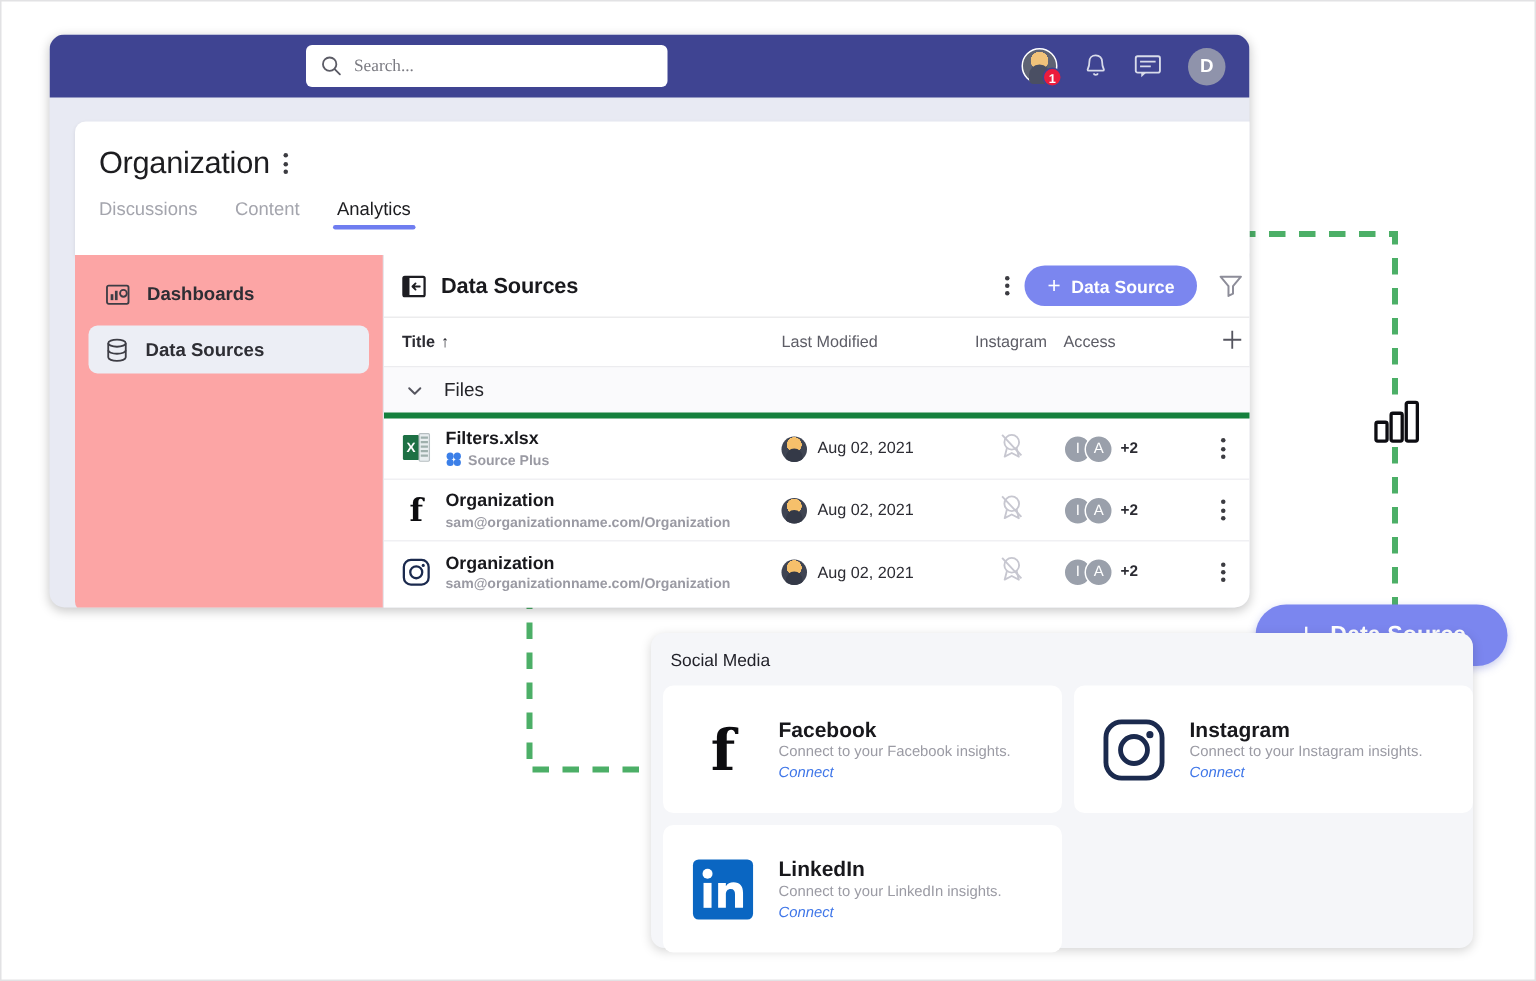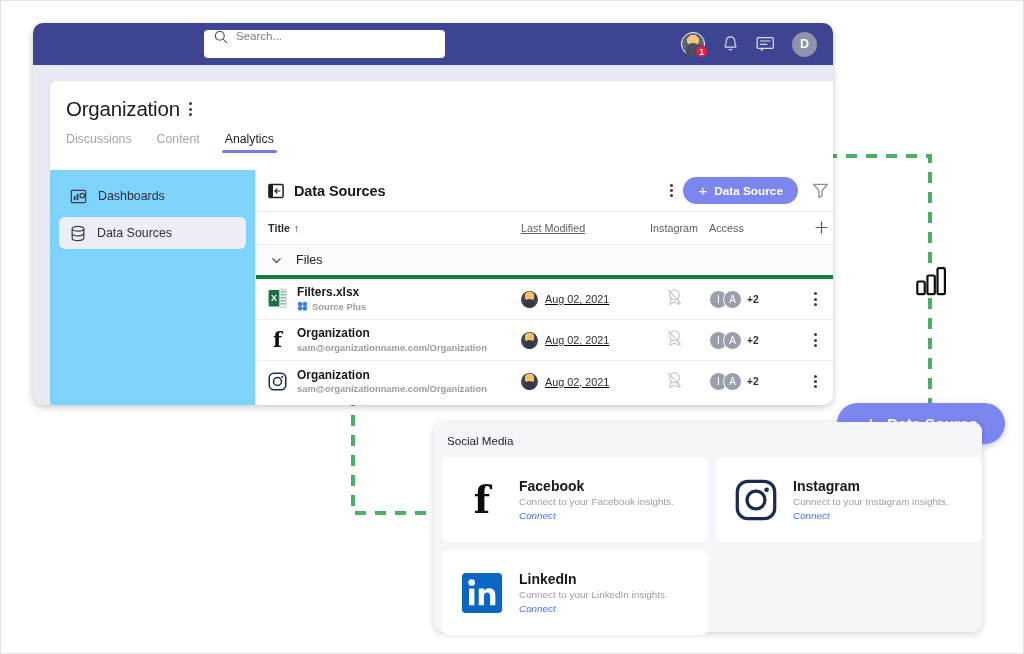--- a/index.html
+++ b/index.html
@@ -27,22 +27,23 @@
   }
   #topbar {
     height: 42px; background: #3f4492;
     display: flex; align-items: center;
     position: relative;
   }
   #search-box {
     position: absolute; left: 171px; top: 7px;
     width: 241px; height: 28px;
     background: #fff; border-radius: 4px;
-    display: flex; align-items: flex-start; gap: 8px;
+    display: flex; align-items: center; gap: 8px;
     padding: 0 10px;
+    font-family: Liberation Serif, serif;
   }
   #search-box .sicon { flex: 0 0 auto; display:flex; }
   #search-text { font-size: 11.5px; color: #7b7b82; }
   #topbar-right {
     position: absolute; right: 16px; top: 0; height: 42px;
     display: flex; align-items: center; gap: 17px;
   }
   .avatar-badge { position: relative; width: 24px; height: 24px; }
   .avatar-badge .face {
     width: 24px; height: 24px; border-radius: 50%;
@@ -83,22 +84,22 @@
   .tab { font-size: 12.3px; color: #a4a5ad; padding-bottom: 7px; cursor:pointer; position:relative; }
   .tab.active { color:#1d1d20; font-weight: normal; }
   .tab.active::after {
     content:''; position:absolute; left:-3px; right:-3px; bottom:0;
     height: 2.6px; background:#6f7df0; border-radius:2px;
   }
 
   
   #lower { position:absolute; left:17px; top:147px; width:791px; height:238px; display:flex; }
   #sidebar {
-    width: 206px; background:#7dd3fc; border-right:1px solid #e7e7ec;
-    padding: 10px 9px 0 9px; border-radius: 0 0 0 7px;
+    width: 206px; background:#fca5a5; border-right:1px solid #e7e7ec;
+    padding: 10px 9px 0 9px; border-radius: 0 0 0 7px; font-weight: bold;
   }
   .side-item {
     display:flex; align-items:center; gap:11px;
     height: 32px; padding: 0 11px; border-radius:6px;
     font-size: 12.4px; color:#2e2e34; cursor:pointer; margin-bottom: 5px;
   }
   .side-item.active { background:#eceef5; }
 
   #main-panel { flex:1; background:#fff; border-radius: 0 0 7px 0; position:relative; }
   #ds-header {
@@ -115,21 +116,21 @@
   }
   #ds-add-btn .pl { font-size: 15px; font-weight: normal; line-height: 1; }
 
   
   #thead {
     display:flex; align-items:center; height: 33px;
     border-bottom:1px solid #ececef; font-size: 10.8px; color:#5d5d66;
     padding: 0 12px 0 12px;
   }
   .c-title { flex:1; font-weight:bold; color:#2c2c33; display:flex; align-items:center; gap:4px;}
-  .c-mod { width: 118px; text-decoration: underline; }
+  .c-mod { width: 118px; }
   .c-cert { width: 70px; text-align:center; }
   .c-acc  { width: 92px; }
   .c-end  { width: 28px; text-align:right; }
 
   #group-row {
     display:flex; align-items:center; gap:13px; height: 34px;
     background:#fafafc; border-bottom:4px solid #15803d; padding-left:14px;
   }
   #group-row .gname { font-size: 12.6px; color:#242429; }
 

